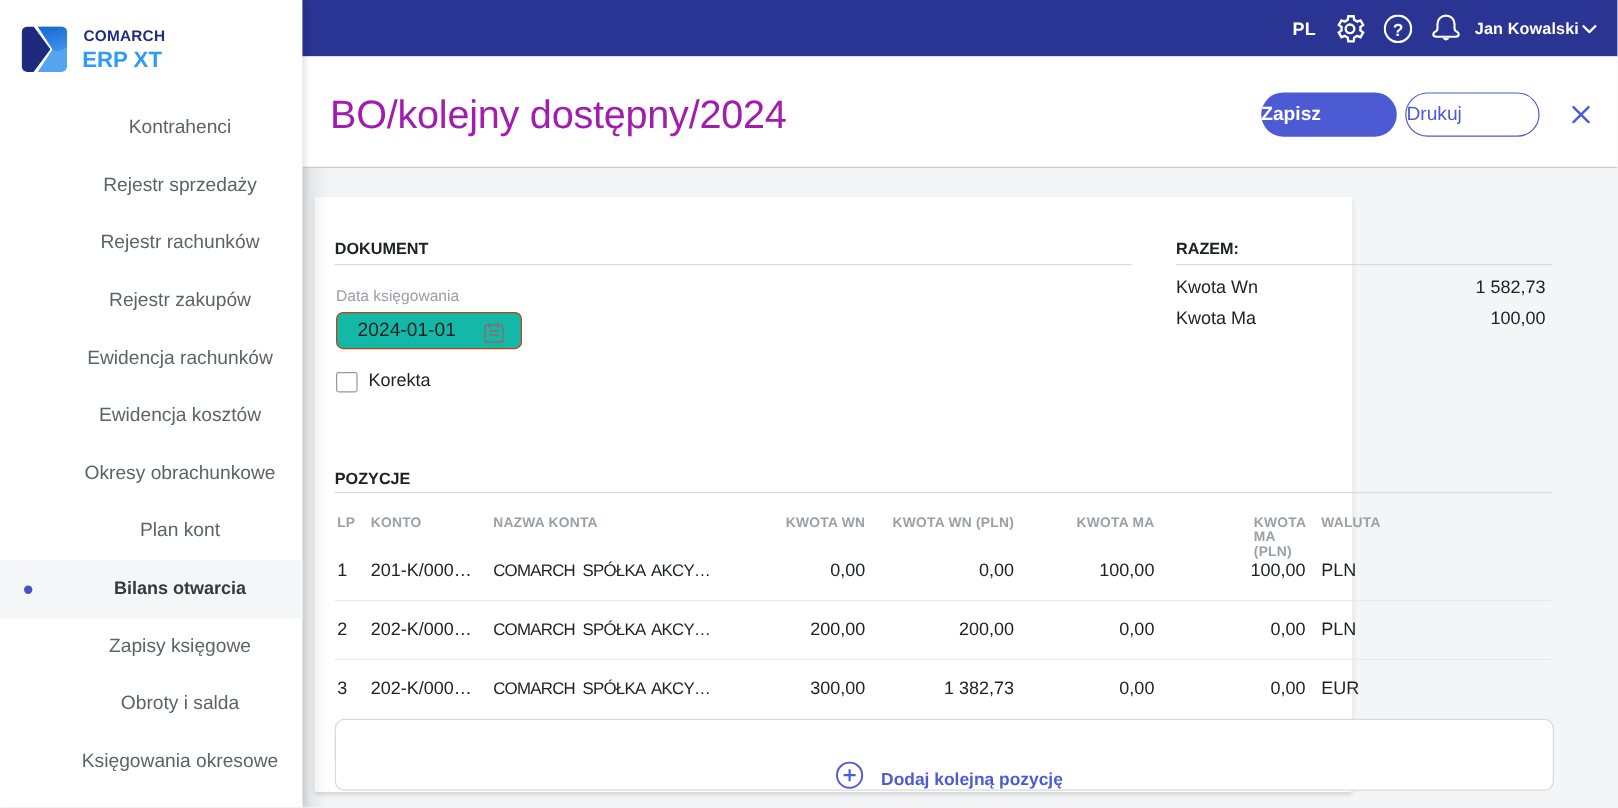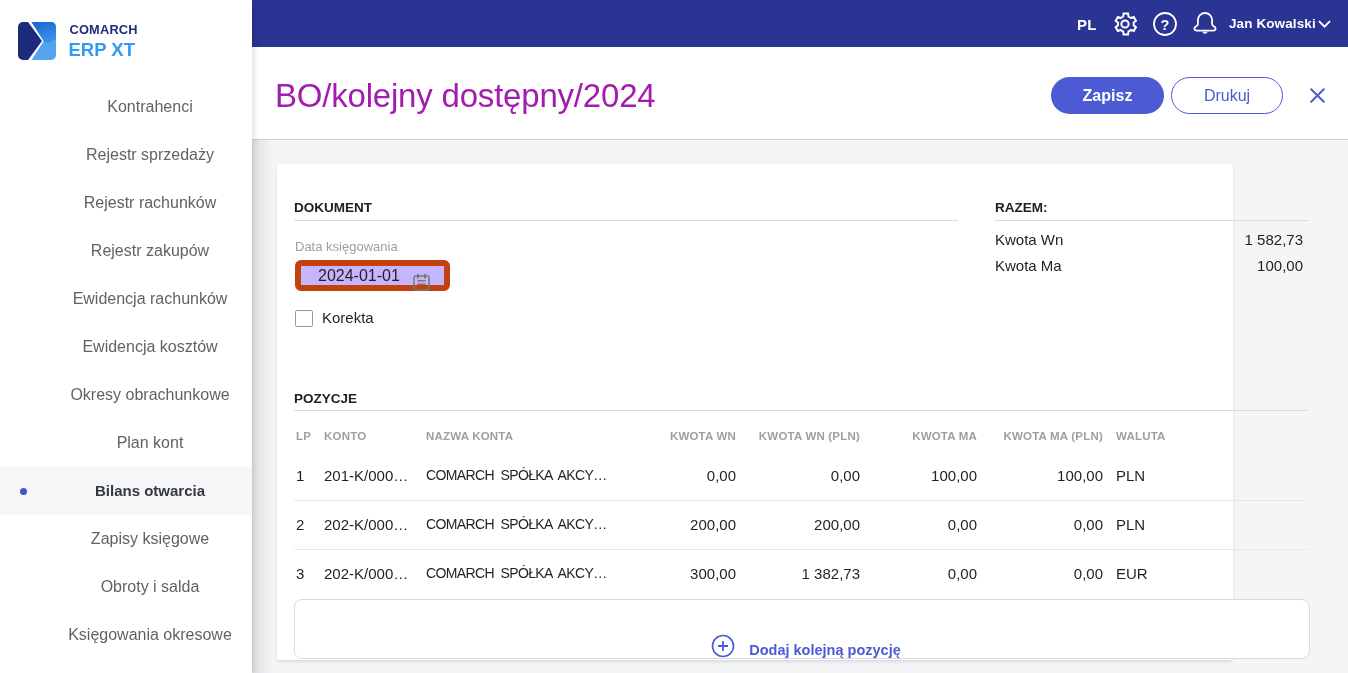--- a/index.html
+++ b/index.html
@@ -14,34 +14,34 @@
 
   .sidebar { position:absolute; left:0; top:0; width:252px; height:673px; background:#fff; z-index:5; box-shadow:2px 0 6px rgba(0,0,0,.12); }
   .logo { position:absolute; left:18px; top:22px; }
   .menu { position:absolute; top:83px; left:0; width:252px; }
   .menu .item { height:48px; line-height:48px; padding-left:48px; font-size:16px; color:#5f6368; white-space:nowrap; position:relative;text-align:center; }
   .menu .item.active { background:#f5f6f8; color:#35383c; font-weight:bold; font-size:15px; }
   .menu .item.active::before { content:""; position:absolute; left:20px; top:21px; width:7px; height:7px; border-radius:50%; background:#4353c5; }
 
   .header { position:absolute; left:252px; top:47px; width:1096px; height:93px; background:#fff; z-index:2; border-bottom:1px solid #caccce; }
   .title { position:absolute; left:23px; top:30px; font-size:33px; color:#a21caf; letter-spacing:-.2px; }
-  .btn { position:absolute; height:37px; border-radius:19px; font-size:16px; text-align:center; line-height:37px; }
+  .btn { position:absolute; height:37px; border-radius:19px; font-size:16px; line-height:37px; }
   .btn.save { left:799px; top:30px; width:113px; background:#4c5bd4; color:#fff; font-weight:bold; }
   .btn.print { left:919px; top:30px; width:112px; background:#fff; border:1px solid #4c5bd4; color:#4c5bd4; line-height:35px; }
   .close-x { position:absolute; left:1058px; top:41px; }
 
   .content { position:absolute; left:252px; top:140px; width:1096px; height:533px; background:#f4f5f7; }
   .content::before { content:""; position:absolute; left:0; top:0; width:22px; height:533px; background:linear-gradient(90deg, rgba(50,54,60,.11), rgba(50,54,60,0)); z-index:1; }
-  .card { position:absolute; left:25px; top:24px; width:956px; height:496px; background:#fff; border-radius:2px; box-shadow:0 2px 4px -1px rgba(0,0,0,.16); }
+  .card { position:absolute; left:10px; top:24px; width:865px; height:496px; background:#fff; border-radius:2px; box-shadow:0 2px 4px -1px rgba(0,0,0,.16); }
 
   .sec-h { position:absolute; font-size:13.5px; font-weight:bold; color:#202124; letter-spacing:0; }
   .rule { position:absolute; height:1px; background:#d9d9d9; }
   .lbl { position:absolute; font-size:13px; color:#9aa0a6; }
 
-  .dateinput { position:absolute; left:18px; top:96px; width:155px; height:31px; border:6px solid #c2410c; border-radius:6px; background:#c4b5fd; }
+  .dateinput { position:absolute; left:18px; top:96px; width:155px; height:31px; border:1px solid #c2410c; border-radius:6px; background:#14b8a6; }
   .dateinput .val { position:absolute; left:17px; top:50%; transform:translateY(-50%); font-size:16px; color:#1f2023; }
   .dateinput svg { position:absolute; right:14px; top:7px; }
 
   .chk { position:absolute; left:18px; top:146px; width:18px; height:17px; border:1.5px solid #9a9a9a; border-radius:2px; background:#fff; }
   .chk-lbl { position:absolute; left:45px; top:145px; font-size:15px; color:#1f2023; }
 
   .kv { position:absolute; left:718px; width:313px; font-size:15px; color:#1f2023; }
   .kv .v { position:absolute; right:5px; top:0; }
   .thead { position:absolute; font-size:11.5px; font-weight:bold; color:#9aa0a6; letter-spacing:.2px; }
   .cell { position:absolute; font-size:15px; color:#1f2023; white-space:nowrap; }

